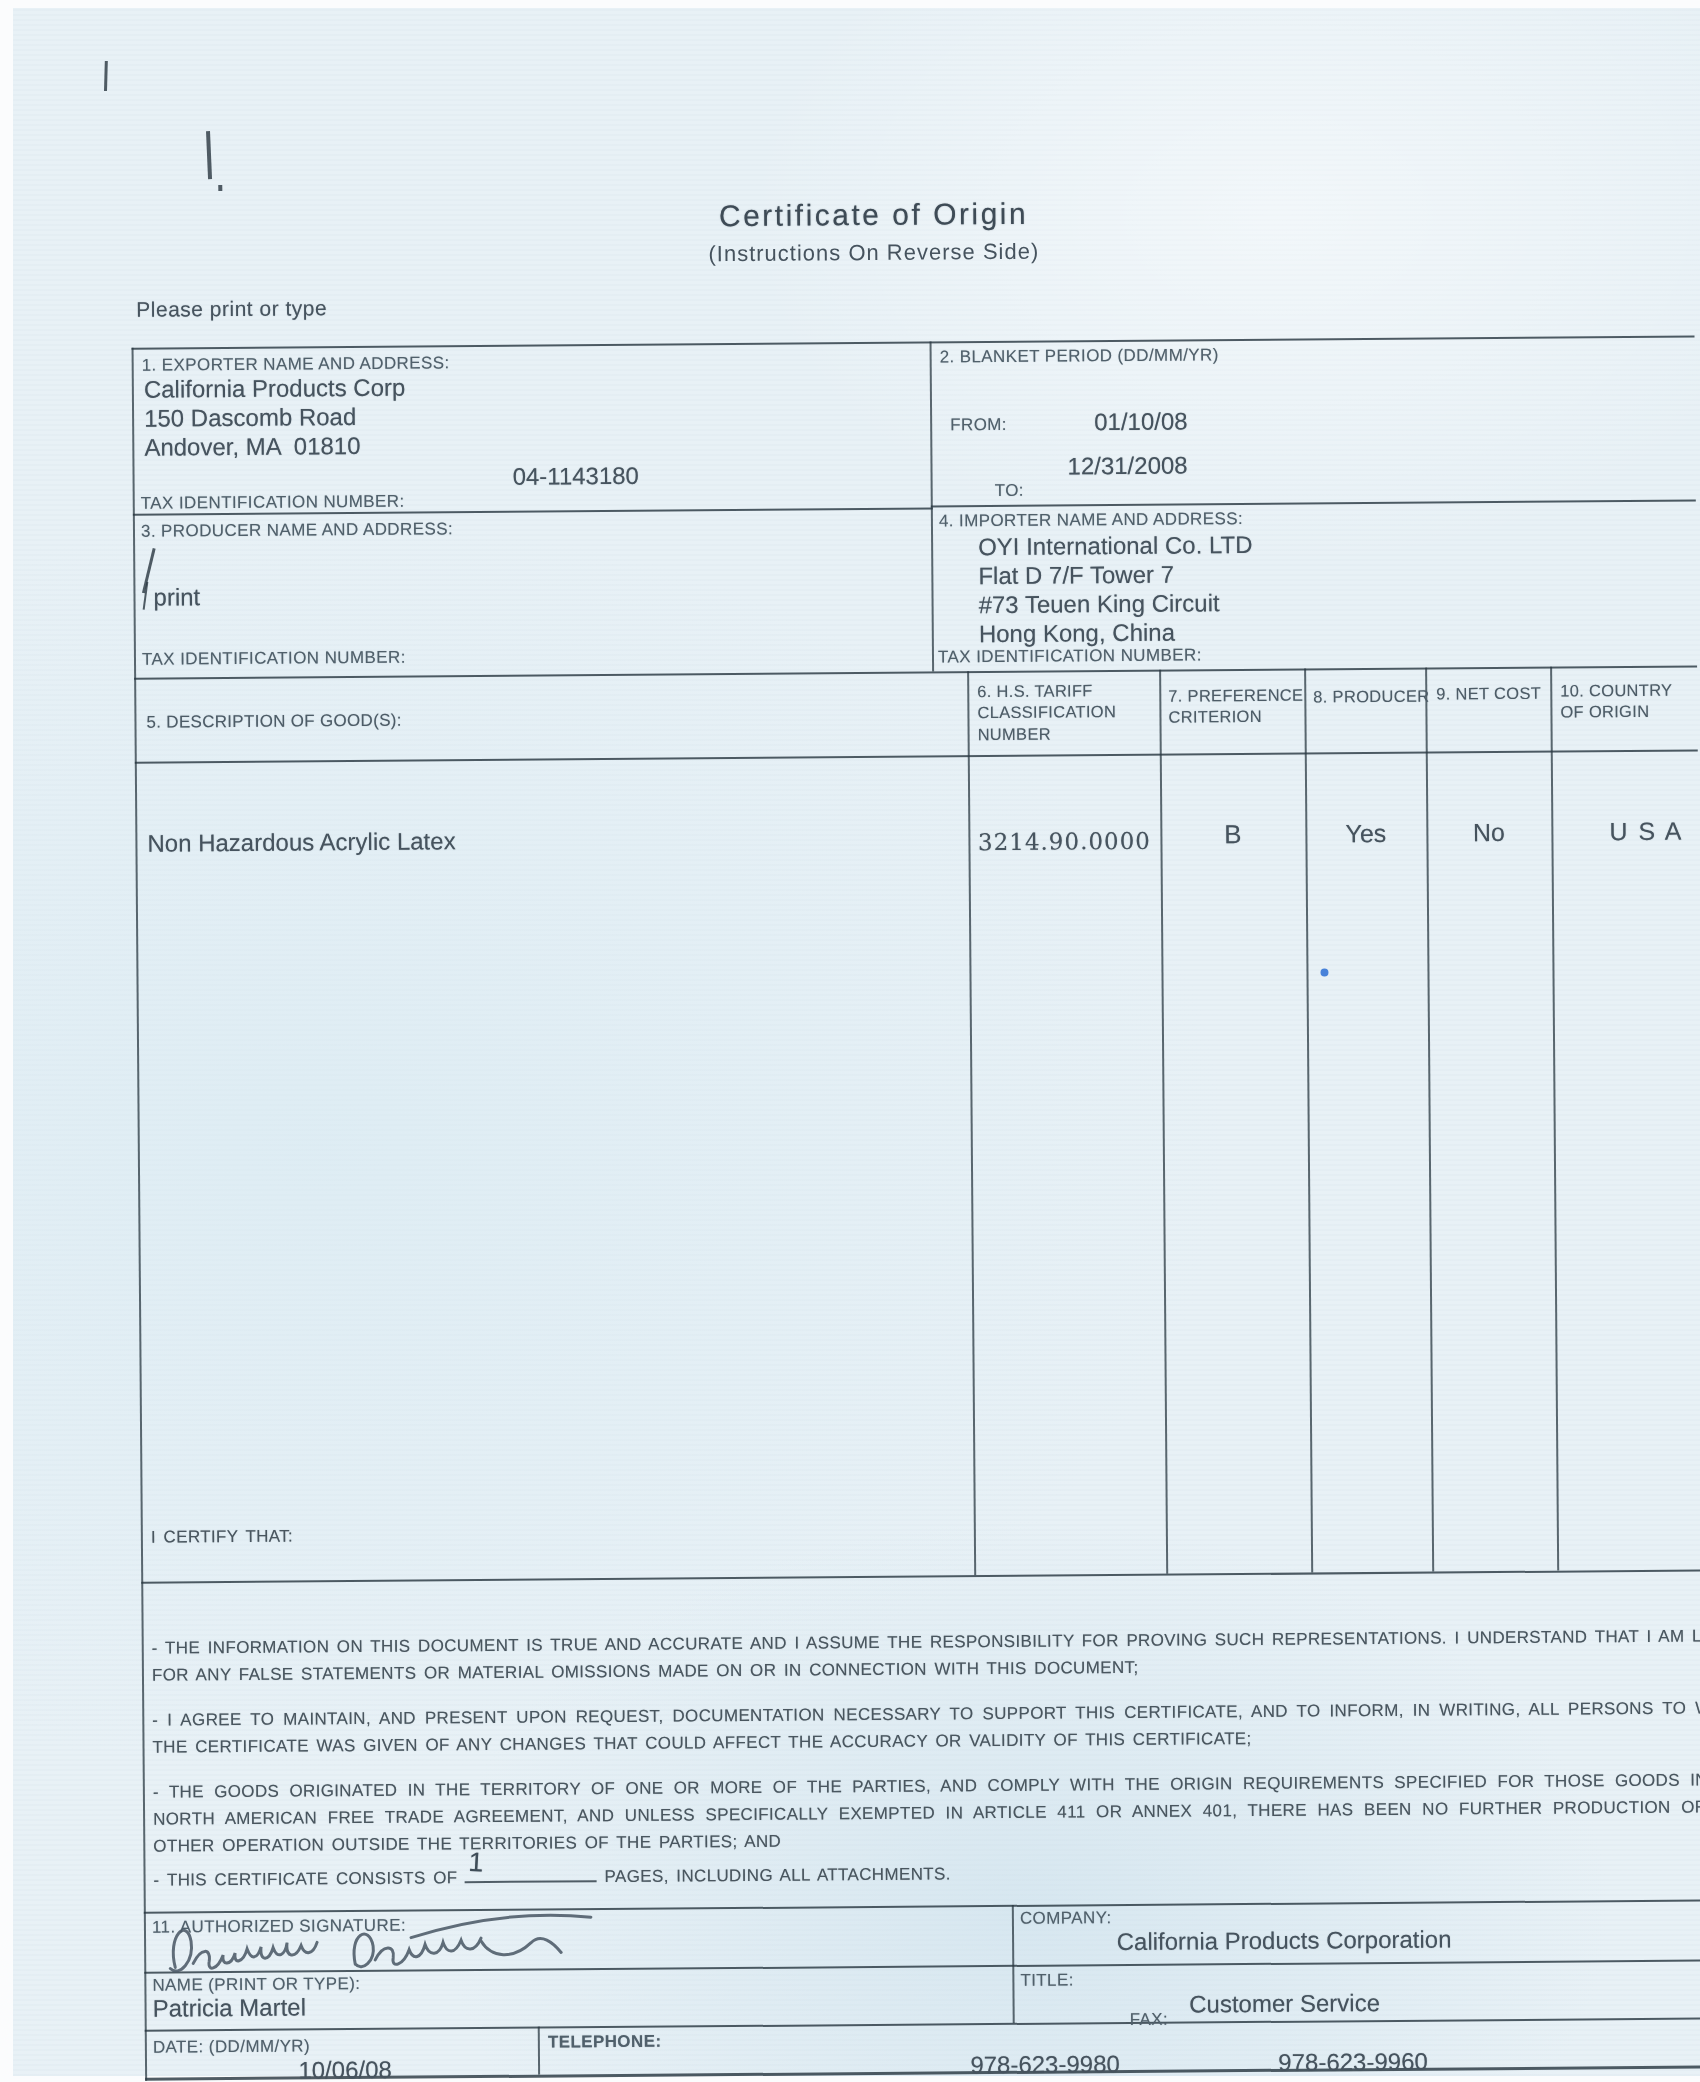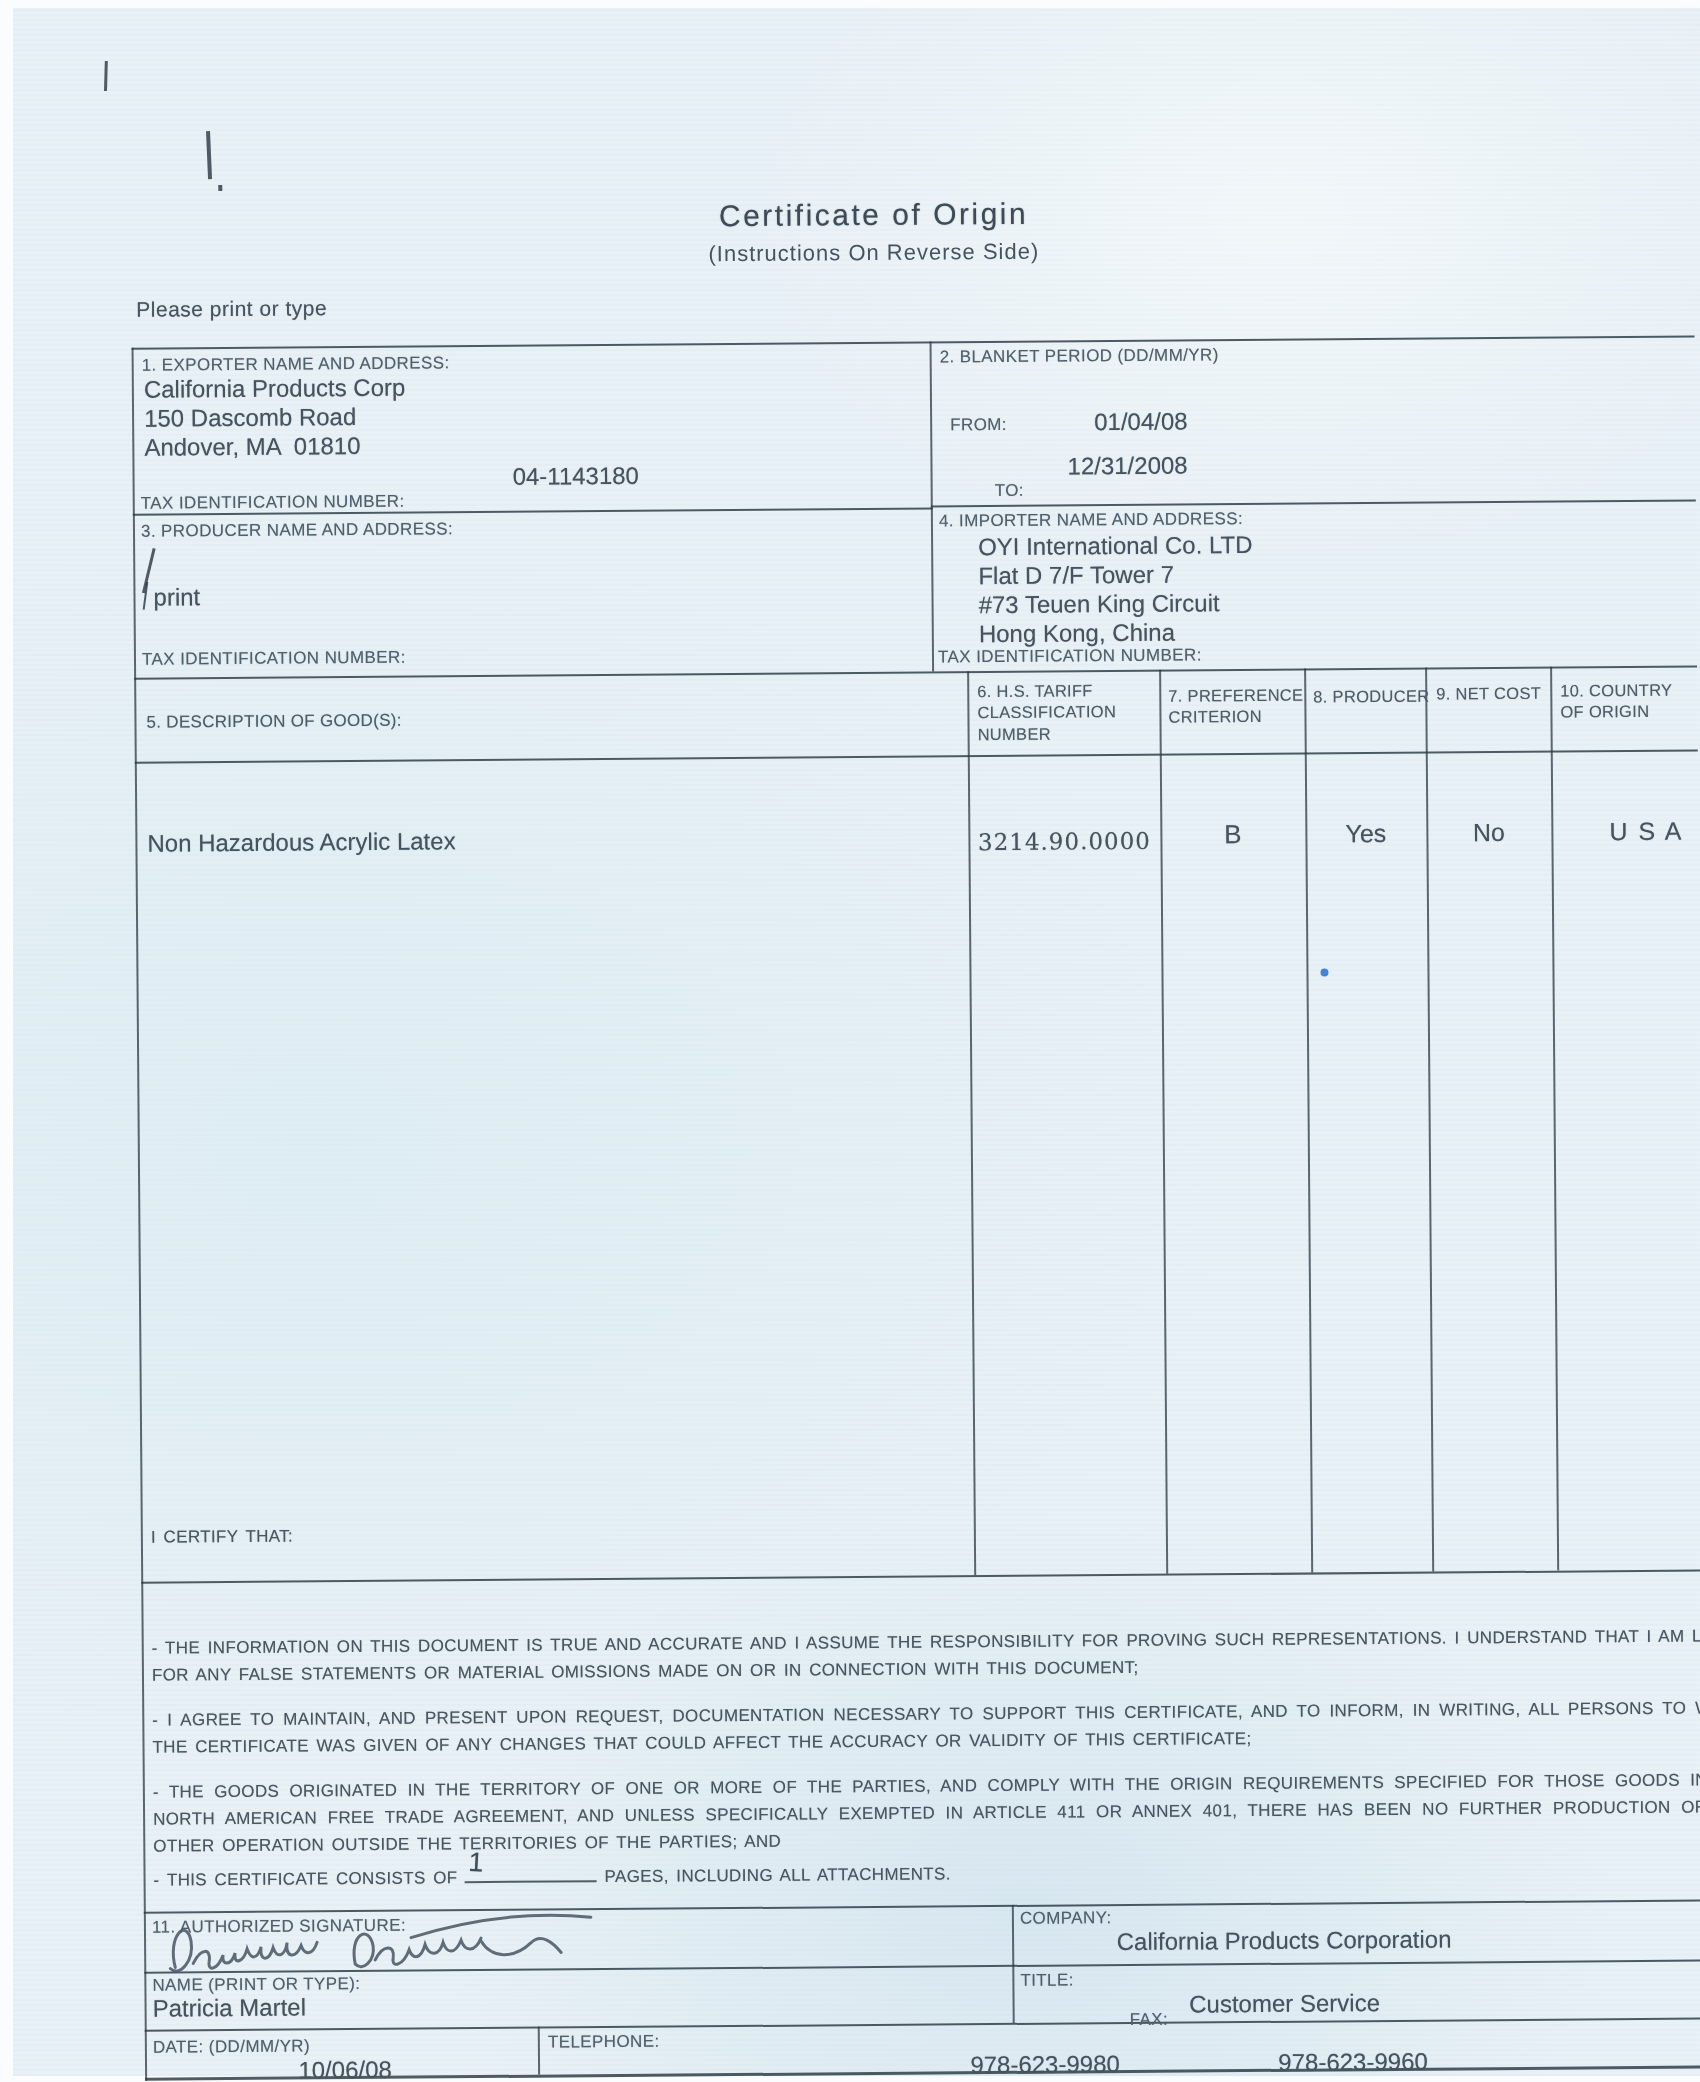--- a/index.html
+++ b/index.html
@@ -77,21 +77,21 @@
 
     <div class="abs lbl" style="left:10px;top:8px;">1. EXPORTER NAME AND ADDRESS:</div>
     <div class="abs val" style="left:12px;top:28px;">California Products Corp</div>
     <div class="abs val" style="left:12px;top:57px;">150 Dascomb Road</div>
     <div class="abs val keepsp" style="left:12px;top:86px;">Andover, MA  01810</div>
     <div class="abs val" style="left:380px;top:118px;">04-1143180</div>
     <div class="abs lbl" style="left:8px;top:146px;">TAX IDENTIFICATION NUMBER:</div>
 
     <div class="abs lbl" style="left:808px;top:6px;">2. BLANKET PERIOD (DD/MM/YR)</div>
     <div class="abs lbl" style="left:818px;top:74px;">FROM:</div>
-    <div class="abs val" style="left:962px;top:68px;">01/04/08</div>
+    <div class="abs val" style="left:962px;top:68px;">01/10/08</div>
     <div class="abs val" style="left:935px;top:112px;">12/31/2008</div>
     <div class="abs lbl" style="left:818px;top:140px;margin-left:44px;">TO:</div>
 
     <div class="abs lbl" style="left:8px;top:174px;">3. PRODUCER NAME AND ADDRESS:</div>
     <div class="mark" style="left:14px;top:200px;width:3px;height:46px;transform:rotate(14deg);"></div>
     <div class="mark" style="left:11px;top:234px;width:2px;height:28px;transform:rotate(8deg);"></div>
     <div class="abs val" style="left:20px;top:236px;">print</div>
     <div class="abs lbl" style="left:8px;top:302px;">TAX IDENTIFICATION NUMBER:</div>
 
     <div class="abs lbl" style="left:806px;top:170px;">4. IMPORTER NAME AND ADDRESS:</div>
@@ -144,18 +144,18 @@
     <div class="abs lbl" style="left:876px;top:1568px;">COMPANY:</div>
     <div class="abs val ctr" style="left:900px;top:1588px;width:480px;">California Products Corporation</div>
 
     <div class="abs lbl" style="left:8px;top:1628px;">NAME (PRINT OR TYPE):</div>
     <div class="abs val" style="left:8px;top:1647px;">Patricia Martel</div>
     <div class="abs lbl" style="left:876px;top:1630px;">TITLE:</div>
     <div class="abs val ctr" style="left:900px;top:1651px;width:480px;">Customer Service</div>
 
     <div class="abs lbl" style="left:8px;top:1690px;">DATE: (DD/MM/YR)</div>
     <div class="abs val ctr" style="left:140px;top:1710px;width:120px;">10/06/08</div>
-    <div class="abs lbl" style="left:403px;top:1688px;">TELEPHONE:</div>
+    <div class="abs lbl" style="left:403px;top:1688px;font-weight:bold;">TELEPHONE:</div>
     <div class="abs val ctr" style="left:800px;top:1710px;width:200px;">978-623-9980</div>
     <div class="abs lbl" style="left:985px;top:1670px;">FAX:</div>
     <div class="abs val ctr" style="left:1100px;top:1710px;width:216px;">978-623-9960</div>
   </div>
 </div>
 
 </body></html>

